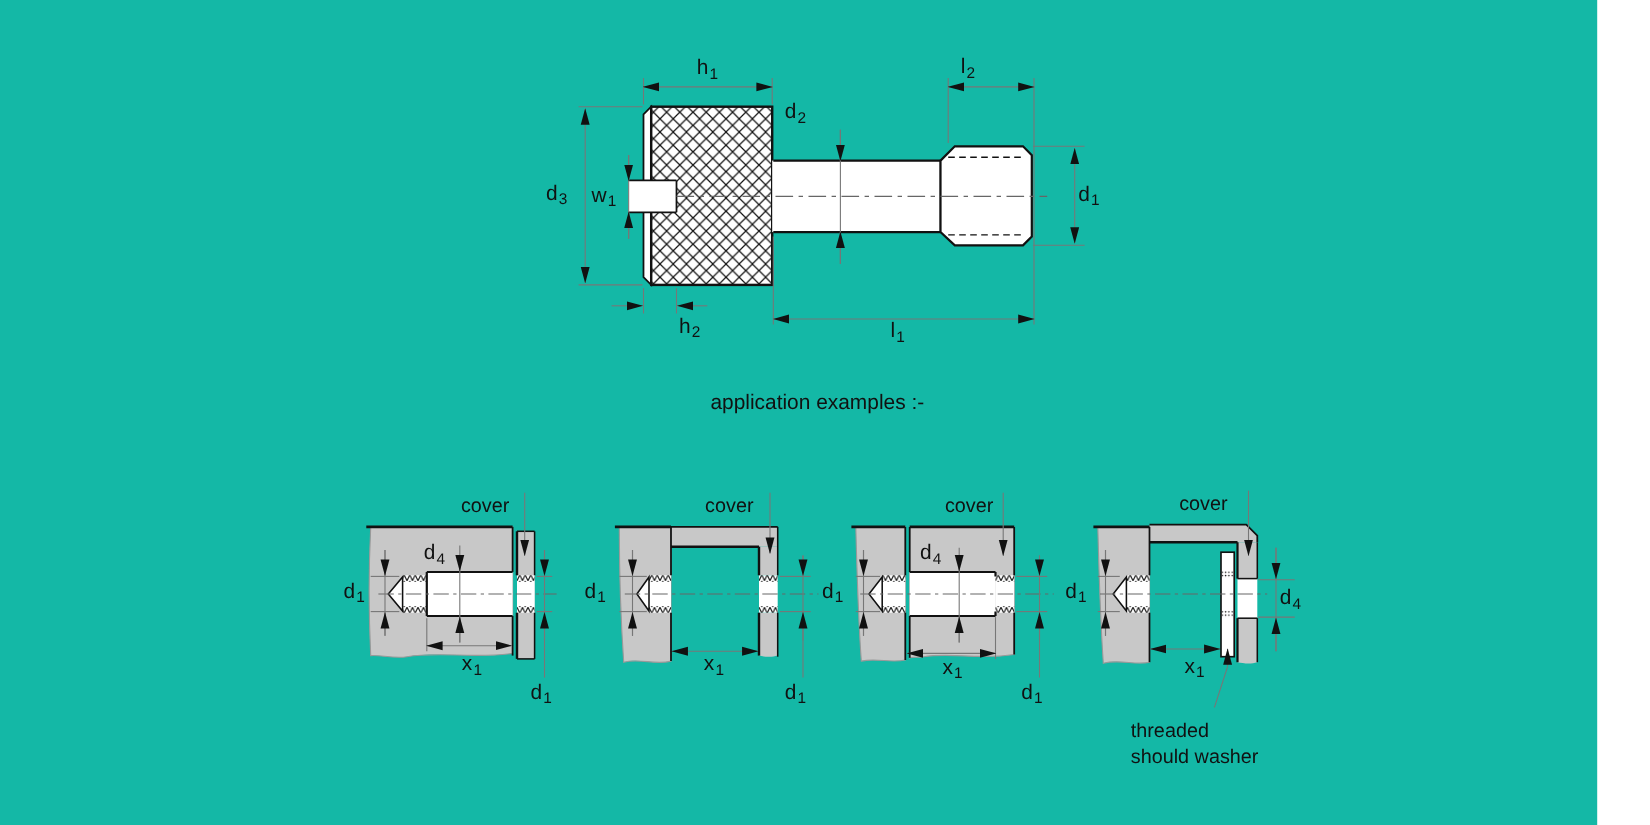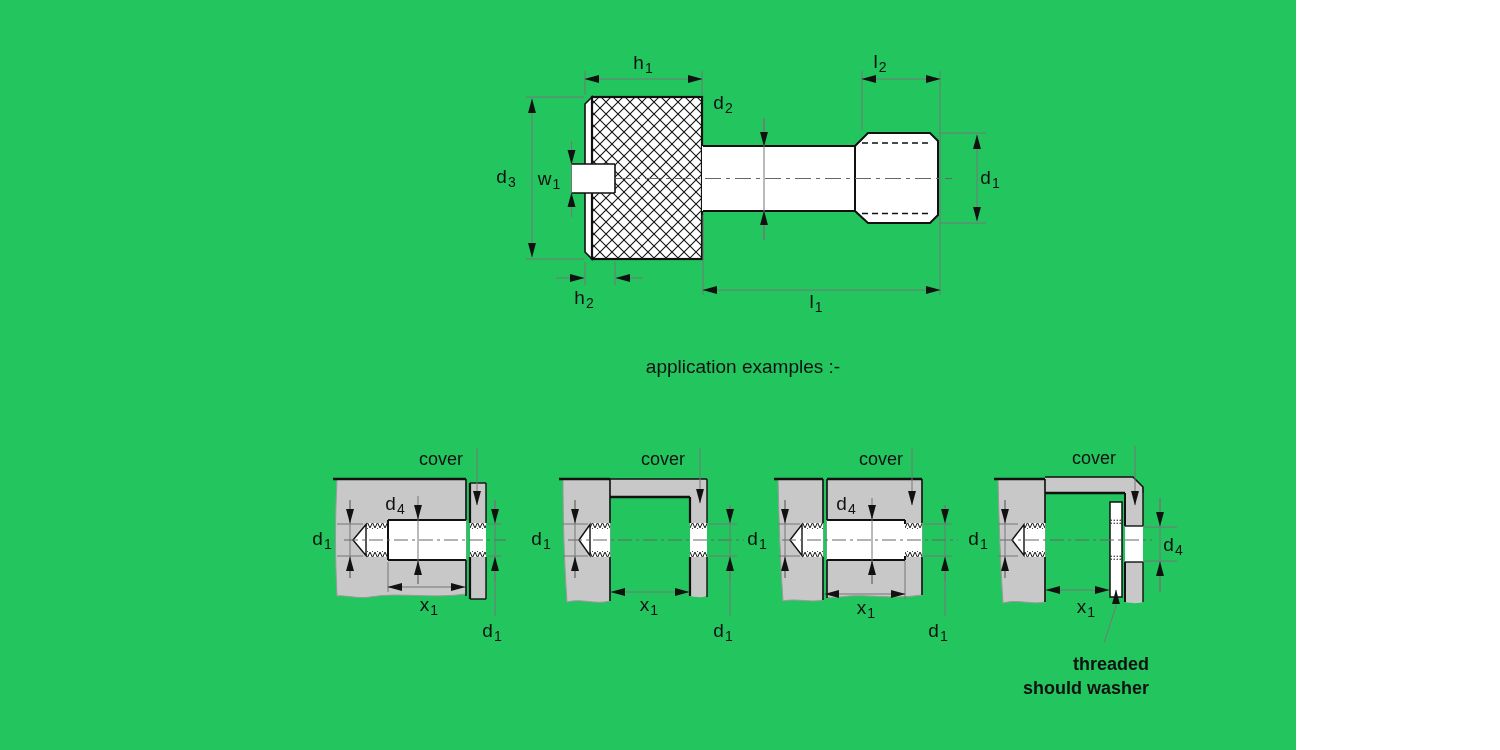--- a/index.html
+++ b/index.html
@@ -1,33 +1,33 @@
 <!DOCTYPE html>
 <html><head>
 <meta charset="utf-8">
 <style>
   html,body{margin:0;padding:0;background:#ffffff;}
   #stage{
-    position:relative;width:1296px;height:750px;background:#22c55e;overflow:hidden;
+    position:relative;width:1452px;height:750px;background:#14b8a6;overflow:hidden;
     font-family:"Liberation Sans", sans-serif;color:#111;
   }
   #stage svg{position:absolute;left:0;top:0;}
   .lbl{
     position:absolute;transform:translate(-50%,-50%);
     font-size:19px;line-height:1;white-space:nowrap;color:#111;
   }
   .lbl .sb{font-size:14px;position:relative;top:4px;margin-left:1px;}
   .cap{
     position:absolute;transform:translate(-50%,-50%);
     font-size:19px;line-height:1.2;white-space:pre-wrap;color:#111;text-align:center;
   }
   .cap .sb{font-size:14px;position:relative;top:4px;}
   .note{
     position:absolute;transform:translate(-50%,-50%);
-    font-size:18px;line-height:1.35;text-align:right;white-space:nowrap;color:#111;font-weight:bold;
+    font-size:18px;line-height:1.35;text-align:left;white-space:nowrap;color:#111;
   }
 </style>
 </head>
 <body>
 
 <div id="stage">
 
 <svg width="1500" height="750" viewBox="0 0 1500 750">
   <defs>
     <marker id="arr" viewBox="0 0 10 6" refX="9.6" refY="3" markerWidth="15" markerHeight="9" orient="auto-start-reverse">
@@ -286,21 +286,21 @@
     </g>
   </g>
 </svg>
 
 <div class="lbl" style="left:643px;top:62px"><span>h</span><span class="sb">1</span></div>
 <div class="lbl" style="left:880px;top:61px"><span>l</span><span class="sb">2</span></div>
 <div class="lbl" style="left:723px;top:102px"><span>d</span><span class="sb">2</span></div>
 <div class="lbl" style="left:506px;top:176px"><span>d</span><span class="sb">3</span></div>
 <div class="lbl" style="left:549px;top:178px"><span>w</span><span class="sb">1</span></div>
 <div class="lbl" style="left:990px;top:177px"><span>d</span><span class="sb">1</span></div>
-<div class="lbl" style="left:584px;top:297px"><span>h</span><span class="sb">2</span></div>
+<div class="lbl" style="left:627px;top:297px"><span>h</span><span class="sb">2</span></div>
 <div class="lbl" style="left:816px;top:301px"><span>l</span><span class="sb">1</span></div>
 
 <div class="cap" style="left:743px;top:367px"><span>application examples :-</span></div>
 
 <div class="lbl" style="left:441px;top:459px;font-size:18px"><span>cover</span></div>
 <div class="lbl" style="left:395px;top:503px"><span>d</span><span class="sb">4</span></div>
 <div class="lbl" style="left:322px;top:538px"><span>d</span><span class="sb">1</span></div>
 <div class="lbl" style="left:429px;top:604px"><span>x</span><span class="sb">1</span></div>
 <div class="lbl" style="left:492px;top:630px"><span>d</span><span class="sb">1</span></div>
 

